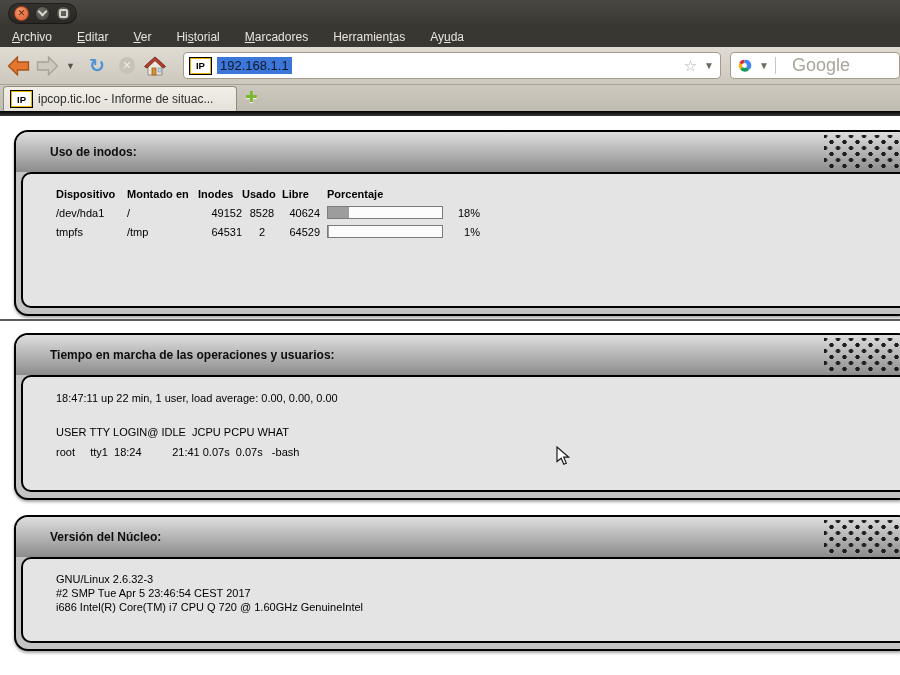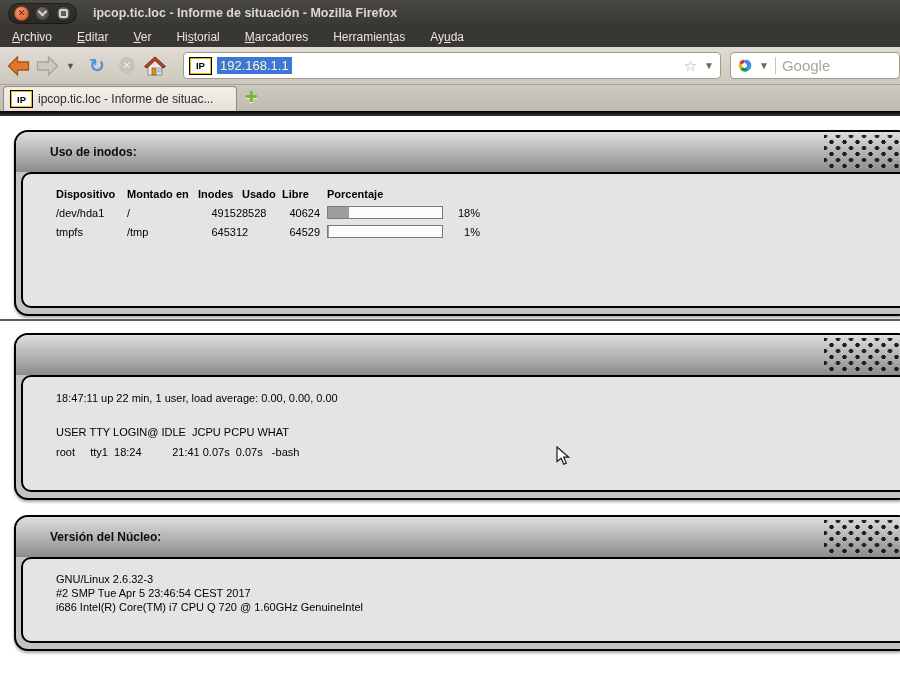--- a/index.html
+++ b/index.html
@@ -28,29 +28,29 @@
   .nav-btn{display:flex;align-items:center;justify-content:center;margin-right:4px;}
   .nav-caret{font-size:9px;color:#55524b;margin:0 8px 0 2px;}
   .reload-glyph{font-size:19px;font-weight:bold;color:#4f93d6;margin:0 6px;}
   .stop-circle{width:17px;height:17px;border-radius:50%;background:#c7c3b9;color:#efece6;font-weight:bold;
     font-size:11px;display:flex;align-items:center;justify-content:center;margin:0 8px;}
   .urlbar{margin-left:12px;width:566px;height:27px;background:#fff;border:1px solid #a39b8b;border-radius:4px;
     display:flex;align-items:center;padding:0 6px;box-sizing:border-box;}
   .favicon{width:19px;height:14px;border:1px solid #eab308;outline:1px solid #000;background:#fff;
     font-weight:bold;font-size:9.5px;color:#000;display:flex;align-items:center;justify-content:center;
     letter-spacing:0;flex:none;}
-  .url-selected{background:#3c76d8;color:#fef9c3;font-size:13px;padding:1px 3px;margin-left:6px;white-space:nowrap;}
+  .url-selected{background:#3c76d8;color:#0f172a;font-size:13px;padding:1px 3px;margin-left:6px;white-space:nowrap;}
   .url-rest{font-size:13px;color:#15140f;margin-left:5px;white-space:nowrap;}
   .flex-spacer{flex:1;}
   .star{color:#b3afa5;font-size:15px;}
   .small-caret{color:#6e6a60;font-size:10px;margin-left:7px;}
   .searchbox{margin-left:9px;width:170px;height:27px;background:#fff;border:1px solid #a39b8b;border-radius:4px;
     display:flex;align-items:center;padding:0 6px;box-sizing:border-box;flex:none;}
   .search-divider{width:1px;height:17px;background:#c9c5bb;margin-left:6px;}
-  .search-placeholder{color:#aaa69c;font-size:15px;margin-left:6px;}
+  .search-placeholder{color:#aaa69c;font-size:18px;margin-left:16px;}
 
   .tabbar{height:26px;background:linear-gradient(#ccc8be,#bfbbb1);display:flex;align-items:flex-end;padding-left:3px;}
   .tab{width:234px;height:25px;background:linear-gradient(#f2efe9,#e4e1da);border:1px solid #8f8b81;border-bottom:none;
     border-radius:4px 4px 0 0;display:flex;align-items:center;gap:6px;padding:0 7px;box-sizing:border-box;}
   .tab-label{font-size:12px;color:#2e2c27;white-space:nowrap;overflow:hidden;}
   .newtab{margin:0 0 5px 8px;color:#7cb82f;font-size:15px;font-weight:bold;text-shadow:0 1px 1px rgba(255,255,255,.8);}
 
   .top-band{height:5px;background:linear-gradient(#000,#3a3a3a);}
 
   
@@ -74,21 +74,21 @@
   #panel-kernel{margin-top:15px;}
 
   hr.separator{border:none;border-top:2px solid #595959;margin:3px 0 0 0;}
 
   table.inode-table{margin:10px 0 0 33px;border-collapse:collapse;font-size:11px;color:#000;}
   table.inode-table th{font-weight:bold;text-align:left;height:19px;padding:0;}
   table.inode-table td{height:19px;padding:0;}
   .col-device{width:71px;}
   .col-mount{width:71px;}
   .col-num{width:44px;text-align:right;}
-  .col-used{width:40px;text-align:left;}
+  .col-used{width:40px;text-align:center;}
   .col-free{width:38px;text-align:right;}
   .col-bar{padding-left:7px !important;}
   .bar-outer{width:114px;height:11px;border:1px solid #7b7b7b;background:#fcfcfc;}
   .bar-fill{height:100%;background:#9d9d9d;}
   .col-pct{width:30px;text-align:right;padding-left:7px !important;}
 
   .body-text{font-size:11px;color:#000;}
   #panel-uptime .panel-body{padding:15px 0 0 33px;}
   .uptime-line{margin-bottom:22px;white-space:pre;}
   .who-header{margin-bottom:8px;white-space:pre;}
@@ -104,21 +104,20 @@
 <div class="titlebar">
   <div class="winbtn-group">
     <div class="winbtn btn-close">✕</div>
     <div class="winbtn btn-min">
         <span class="chev"></span>
       </div>
     <div class="winbtn btn-max">
         <span class="sq"></span>
       </div>
   </div>
-  <div class="win-title">ipcop.tic.loc - Informe de situación - Mozilla Firefox</div>
 </div>
 
 <div class="menubar">
     <div class="menu-item"><span></span><u>A</u><span>rchivo</span></div>
     <div class="menu-item"><span></span><u>E</u><span>ditar</span></div>
     <div class="menu-item"><span></span><u>V</u><span>er</span></div>
     <div class="menu-item"><span>Hi</span><u>s</u><span>torial</span></div>
     <div class="menu-item"><span></span><u>M</u><span>arcadores</span></div>
     <div class="menu-item"><span>Herramien</span><u>t</u><span>as</span></div>
     <div class="menu-item"><span>Ay</span><u>u</u><span>da</span></div>
@@ -226,20 +225,21 @@
             </tr>
           </tbody>
       </table>
     </div>
   </div>
 
   <hr class="separator">
 
   <div class="panel" id="panel-uptime">
     <div class="panel-header">
+      <span class="panel-title">Tiempo en marcha de las operaciones y usuarios:</span>
       <span class="dots"></span>
     </div>
     <div class="panel-body body-text">
       <div class="uptime-line">18:47:11 up 22 min, 1 user, load average: 0.00, 0.00, 0.00</div>
       <div class="who-header">USER TTY LOGIN@ IDLE  JCPU PCPU WHAT</div>
       <div class="who-row">root     tty1  18:24          21:41 0.07s  0.07s   -bash</div>
     </div>
   </div>
 
   <div class="panel" id="panel-kernel">

